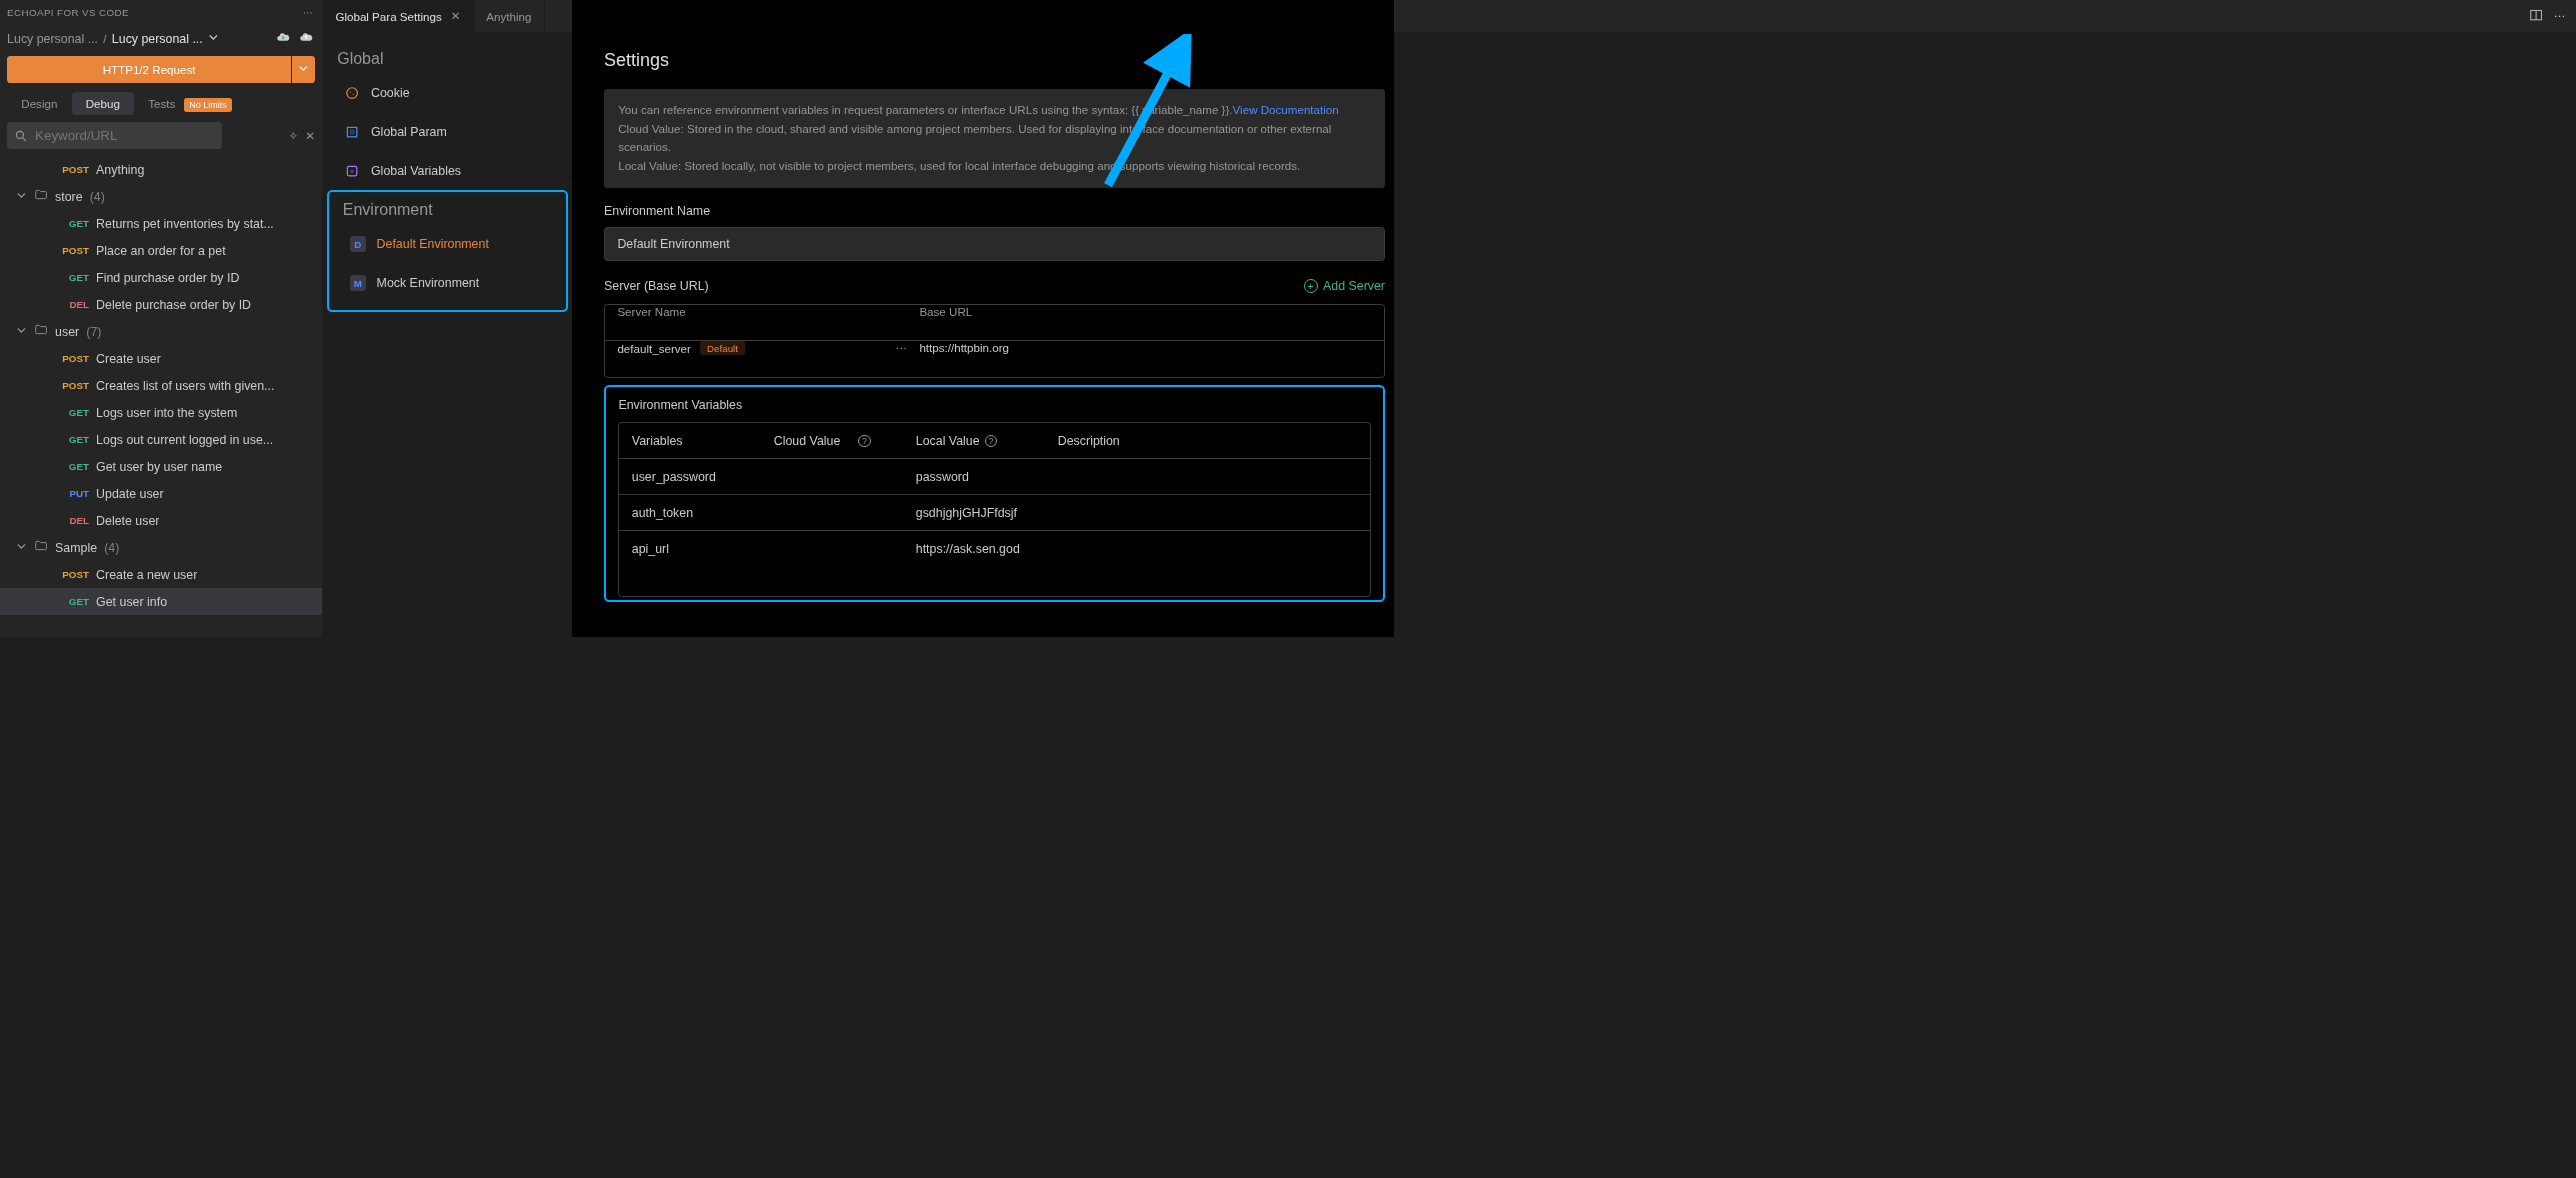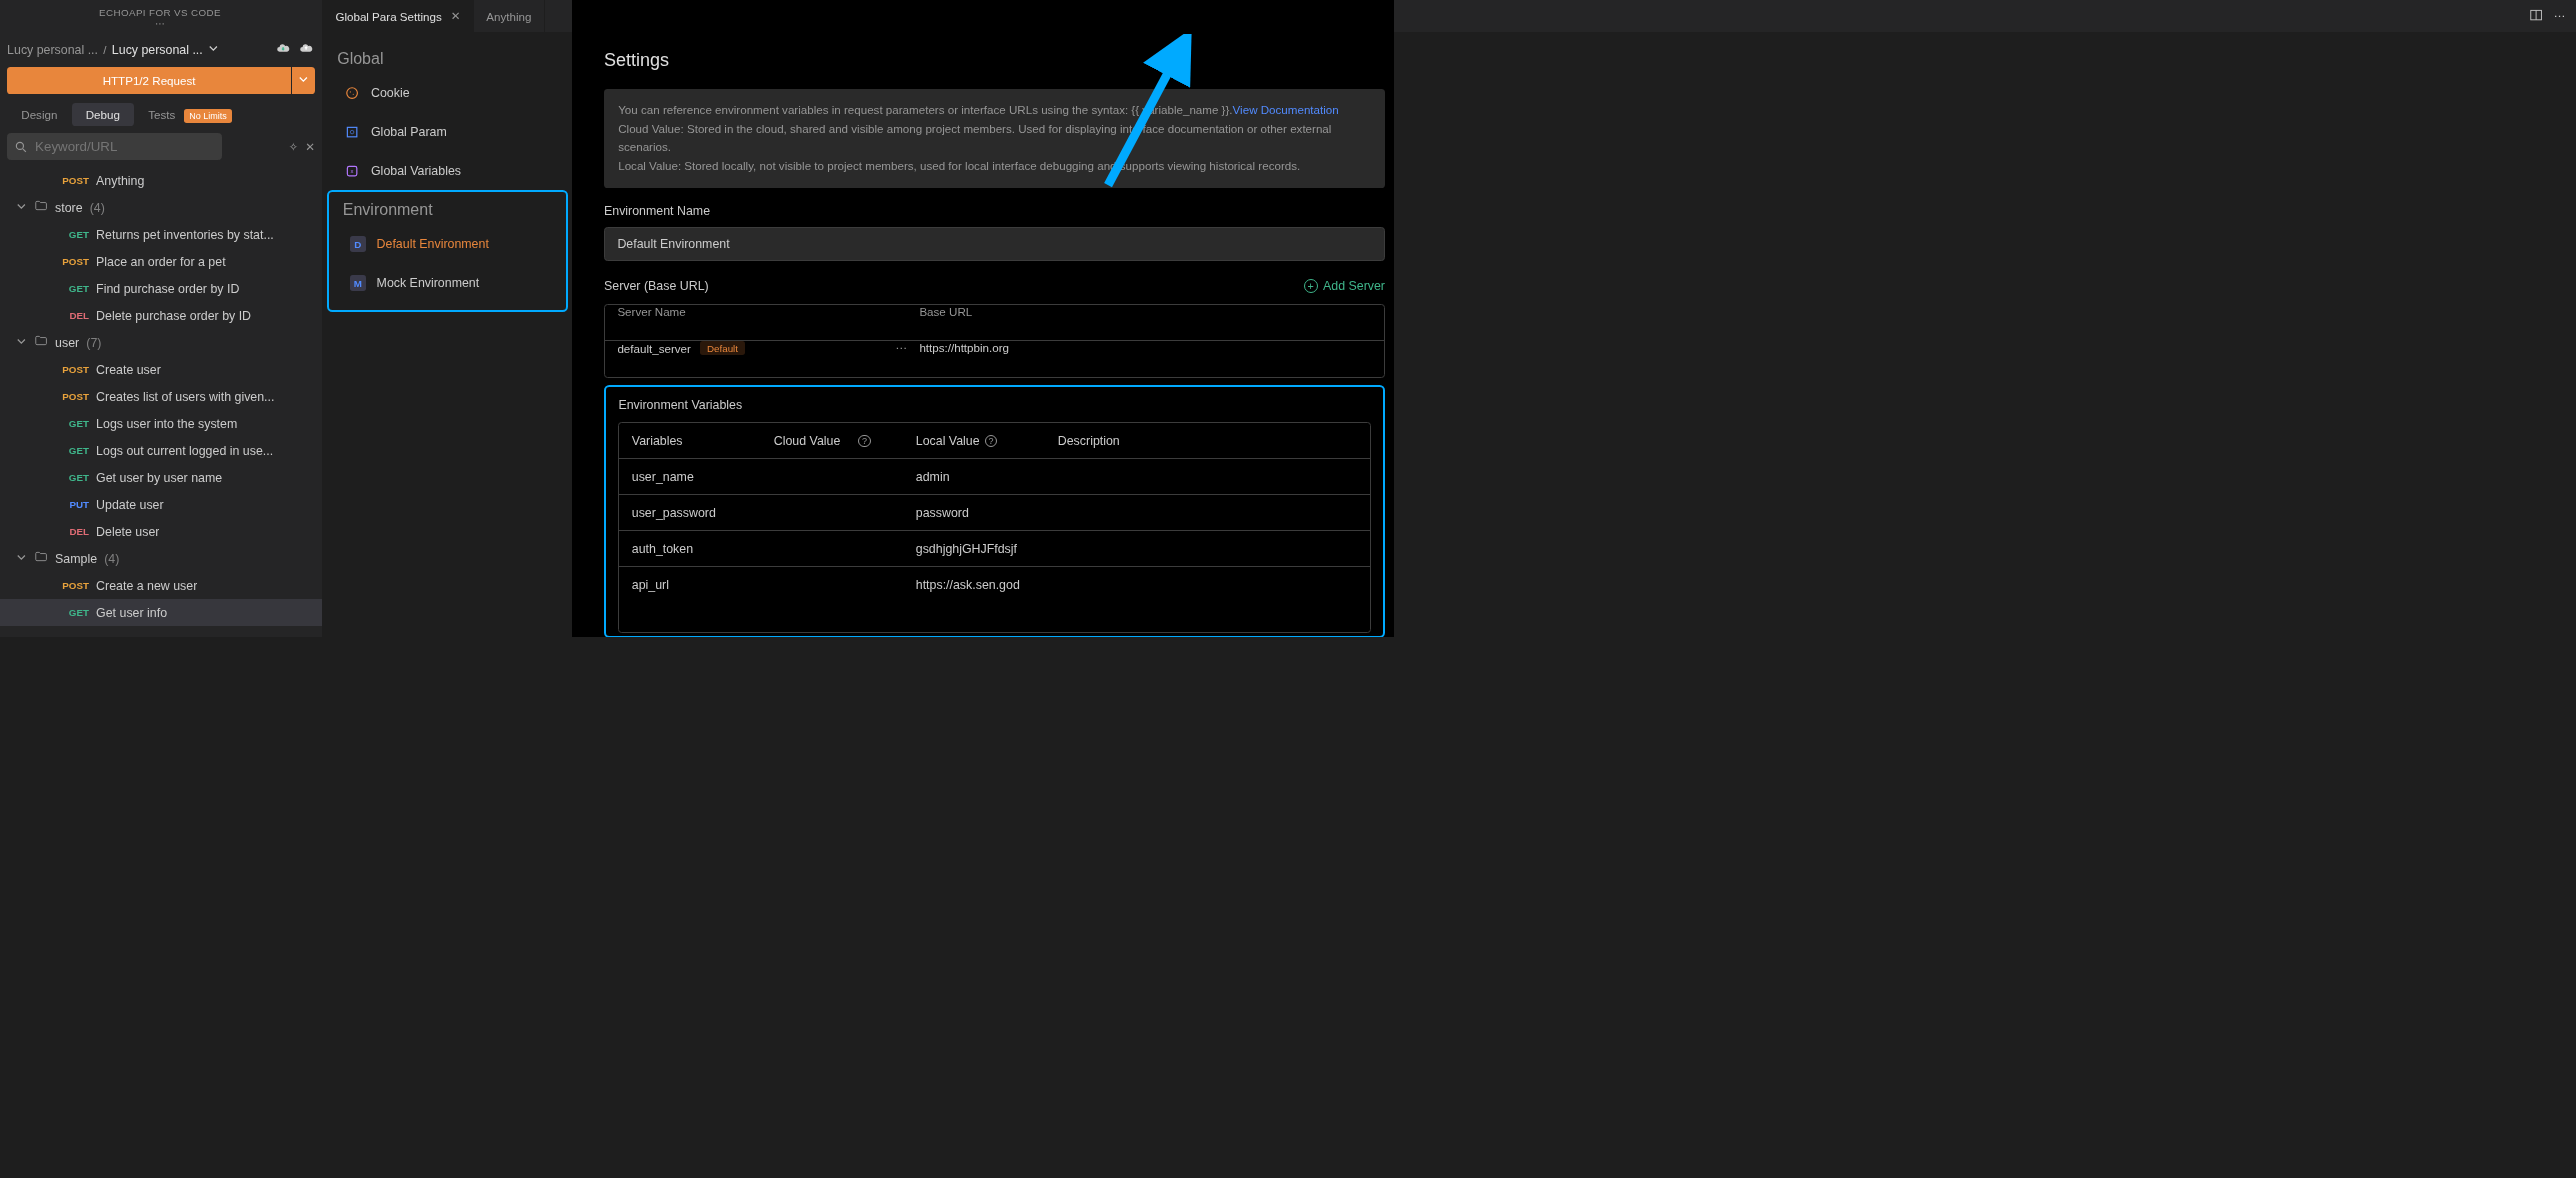--- a/index.html
+++ b/index.html
@@ -22,21 +22,20 @@
   flex-direction: column;
   border-right: 0.9px solid #1e1e1e;
 }
 .left-header {
   display: flex;
   align-items: center;
   padding: 7.1px 9px 7.1px 7.1px;
   font-size: 9.8px;
   letter-spacing: 0.4px;
   color: #969696;
-  flex-direction: column;
 }
 .left-header .spacer { flex: 1; }
 .breadcrumb {
   display: flex;
   align-items: center;
   padding: 5.3px 9px 9px 7.1px;
   gap: 5.3px;
   color: #cccccc;
 }
 .crumb { color: #969696; font-size: 12.4px; }
@@ -594,26 +593,20 @@
             <span class="help-icon">?</span>
           </div>
         <div class="vc-c">
             <span>Local Value</span>
             <span class="help-icon">?</span>
           </div>
         <div class="vc-d">Description</div>
       </div>
       <div id="vars-body">
           <div class="vars-row">
-            <div class="vc-a">user_name</div>
-    <div class="vc-b"></div>
-    <div class="vc-c">admin</div>
-    <div class="vc-d"></div>
-          </div>
-          <div class="vars-row">
             <div class="vc-a">user_password</div>
     <div class="vc-b"></div>
     <div class="vc-c">password</div>
     <div class="vc-d"></div>
           </div>
           <div class="vars-row">
             <div class="vc-a">auth_token</div>
     <div class="vc-b"></div>
     <div class="vc-c">gsdhjghjGHJFfdsjf</div>
     <div class="vc-d"></div>

